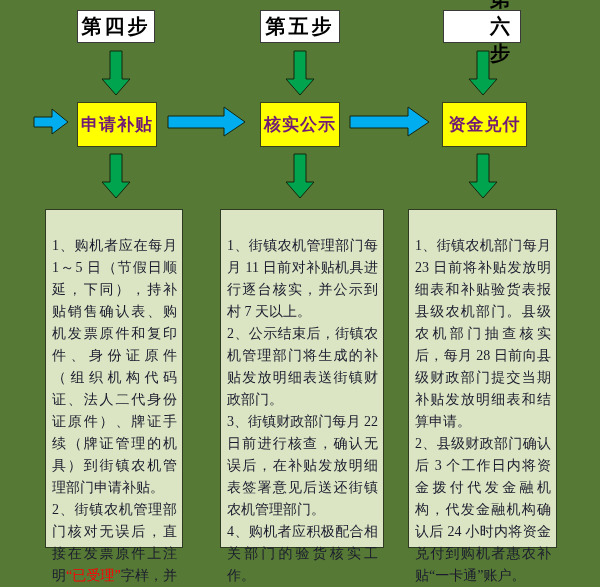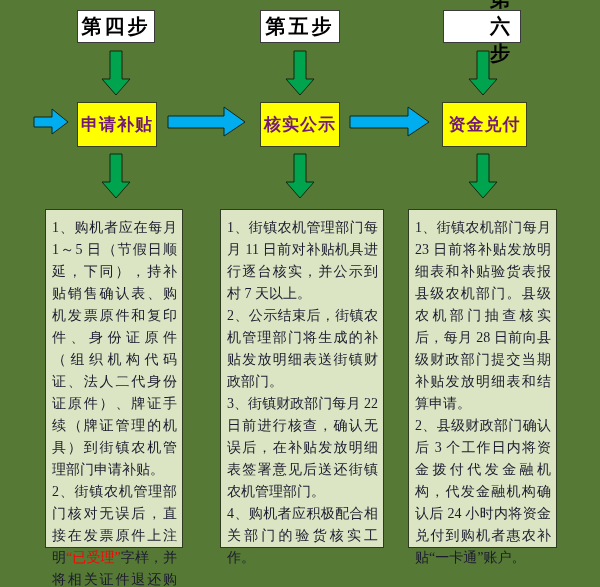--- a/index.html
+++ b/index.html
@@ -47,21 +47,21 @@
   }
   .stage-box.c1{left:77px;width:80px;}
   .stage-box.c2{left:260px;width:80px;}
   .stage-box.c3{left:442px;width:85px;}
 
   .detail-panel{
     position:absolute;top:209px;height:339px;
     background:var(--panel);
     border:1px solid var(--panel-border);
     box-sizing:border-box;
-    padding:7px 5px 4px 6px;
+    padding:25px 5px 4px 6px;
     font-size:14px;line-height:22px;
     color:var(--ink);
     text-align:justify;
   }
   .detail-panel.c1{left:45px;width:138px;}
   .detail-panel.c2{left:220px;width:164px;}
   .detail-panel.c3{left:408px;width:149px;}
   .detail-panel p{margin:0;}
   .red{color:var(--red);font-family:Liberation Serif, serif;}
 

